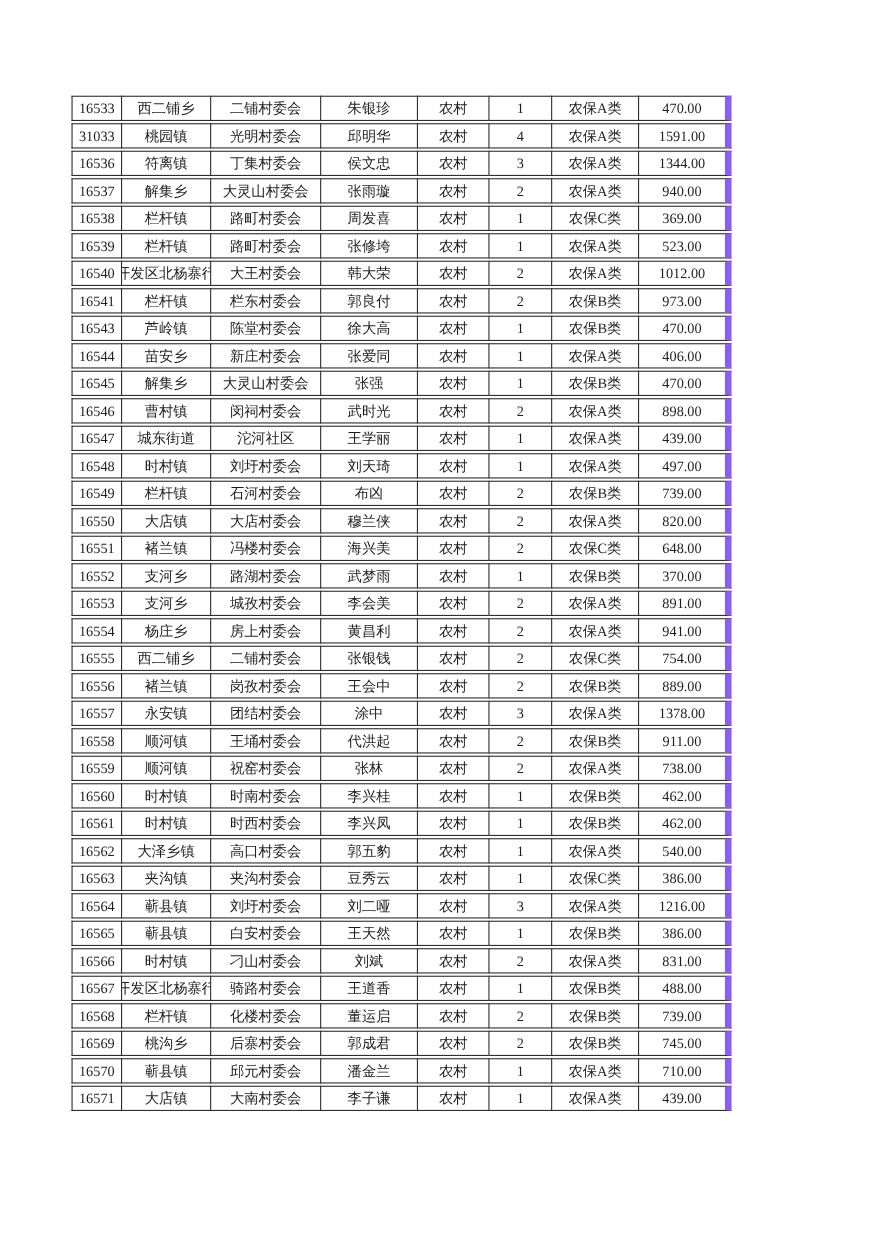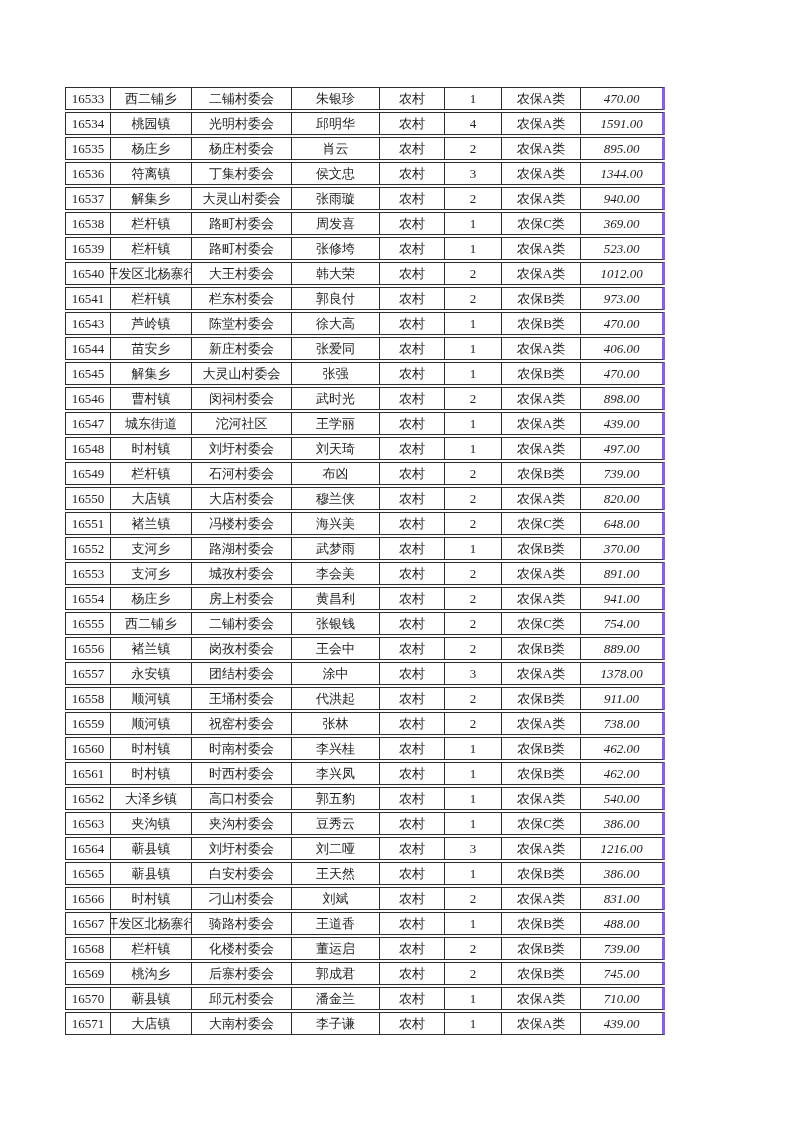--- a/index.html
+++ b/index.html
@@ -11,21 +11,21 @@
   table{
     border-collapse:separate;border-spacing:0 2px;table-layout:fixed;width:600px;
   }
   td{
     height:21px;padding:0;margin:0;
     text-align:center;vertical-align:middle;
     font-size:13px;line-height:21px;color:#1d1d1d;
     border-top:1px solid #2e2e2e;border-bottom:1px solid #2e2e2e;border-left:1px solid #2e2e2e;
     overflow:hidden;white-space:nowrap;
   }
-  td:last-child{border-right:3px solid #8b5cf6;font-style:italic;}
+  td:last-child{border-right:6px solid #8b5cf6;}
   col.c-id{width:45px;}
   col.c-township{width:81px;}
   col.c-village{width:100px;}
   col.c-name{width:88px;}
   col.c-type{width:65px;}
   col.c-count{width:57px;}
   col.c-category{width:79px;}
   col.c-amount{width:85px;}
   .clipwrap{
     display:flex;justify-content:center;align-items:center;
@@ -53,38 +53,28 @@
           <td>16533</td>
           <td>西二铺乡</td>
           <td>二铺村委会</td>
           <td>朱银珍</td>
           <td>农村</td>
           <td>1</td>
           <td>农保A类</td>
           <td>470.00</td>
         </tr>
         <tr>
-          <td>16534</td>
+          <td>31033</td>
           <td>桃园镇</td>
           <td>光明村委会</td>
           <td>邱明华</td>
           <td>农村</td>
           <td>4</td>
           <td>农保A类</td>
           <td>1591.00</td>
-        </tr>
-        <tr>
-          <td>16535</td>
-          <td>杨庄乡</td>
-          <td>杨庄村委会</td>
-          <td>肖云</td>
-          <td>农村</td>
-          <td>2</td>
-          <td>农保A类</td>
-          <td>895.00</td>
         </tr>
         <tr>
           <td>16536</td>
           <td>符离镇</td>
           <td>丁集村委会</td>
           <td>侯文忠</td>
           <td>农村</td>
           <td>3</td>
           <td>农保A类</td>
           <td>1344.00</td>

